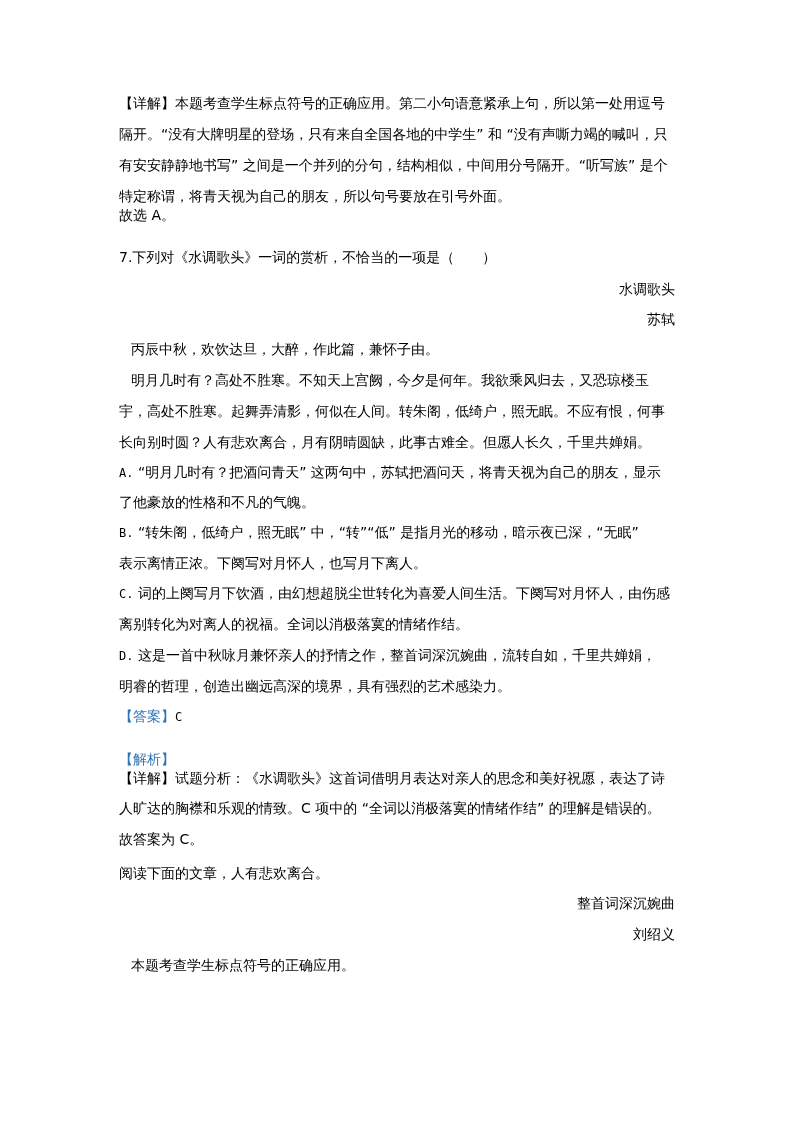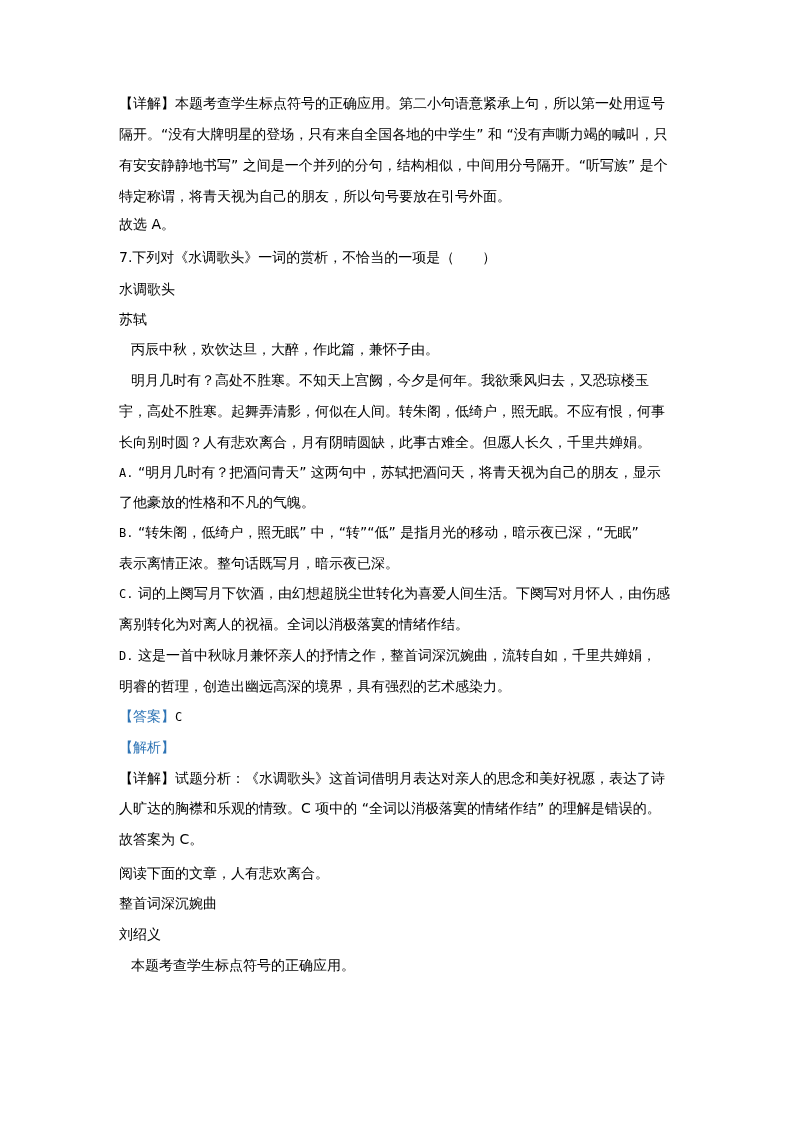--- a/index.html
+++ b/index.html
@@ -1,47 +1,47 @@
 <!DOCTYPE html>
 <html><head>
 <meta charset="utf-8">
 <style>
   html, body { margin: 0; padding: 0; background: #ffffff; }
   body { width: 794px; height: 1123px; position: relative; overflow: hidden;
          font-family: "DejaVu Sans", "Liberation Sans", sans-serif; color: #000; }
   .page { position: absolute; left: 119px; top: 0; width: 556px; }
   .line { position: absolute; left: 0; white-space: nowrap; font-size: 14px; line-height: 20px; }
-  .center { left: 0; width: 556px; text-align: left; }
+  .center { left: 0; width: 556px; text-align: right; }
   .indent { left: 12px; }
-  .blue { color: #2e74b5; }
+  .blue { color: #2e74b5; margin-top: 12px; }
   .latin { font-family: "DejaVu Sans Mono", "Liberation Mono", monospace; font-size: 12px; }
 </style>
 </head>
 <body>
 
 <div class="page">
 
   <div class="line" style="top:93px">【详解】本题考查学生标点符号的正确应用。第二小句语意紧承上句，所以第一处用逗号</div>
   <div class="line" style="top:124px">隔开。“没有大牌明星的登场，只有来自全国各地的中学生” 和 “没有声嘶力竭的喊叫，只</div>
   <div class="line" style="top:155px">有安安静静地书写” 之间是一个并列的分句，结构相似，中间用分号隔开。“听写族” 是个</div>
   <div class="line" style="top:186px">特定称谓，将青天视为自己的朋友，所以句号要放在引号外面。</div>
-  <div class="line" style="top:214px">故选 A。</div>
+  <div class="line" style="top:205px">故选 A。</div>
 
   <div class="line" style="top:247px">7.下列对《水调歌头》一词的赏析，不恰当的一项是（　　）</div>
   <div class="line center" style="top:279px">水调歌头</div>
   <div class="line center" style="top:309px">苏轼</div>
   <div class="line indent" style="top:339px">丙辰中秋，欢饮达旦，大醉，作此篇，兼怀子由。</div>
   <div class="line indent" style="top:370px">明月几时有？高处不胜寒。不知天上宫阙，今夕是何年。我欲乘风归去，又恐琼楼玉</div>
   <div class="line" style="top:401px">宇，高处不胜寒。起舞弄清影，何似在人间。转朱阁，低绮户，照无眠。不应有恨，何事</div>
   <div class="line" style="top:432px">长向别时圆？人有悲欢离合，月有阴晴圆缺，此事古难全。但愿人长久，千里共婵娟。</div>
 
   <div class="line" style="top:462px"><span class="latin">A.</span> <span>“明月几时有？把酒问青天” 这两句中，苏轼把酒问天，将青天视为自己的朋友，显示</span></div>
   <div class="line" style="top:492px">了他豪放的性格和不凡的气魄。</div>
   <div class="line" style="top:522px"><span class="latin">B.</span> <span>“转朱阁，低绮户，照无眠” 中，“转”“低” 是指月光的移动，暗示夜已深，“无眠”</span></div>
-  <div class="line" style="top:553px">表示离情正浓。整句话既写月，暗示夜已深。</div>
+  <div class="line" style="top:553px">表示离情正浓。下阕写对月怀人，也写月下离人。</div>
   <div class="line" style="top:583px"><span class="latin">C.</span> <span>词的上阕写月下饮酒，由幻想超脱尘世转化为喜爱人间生活。下阕写对月怀人，由伤感</span></div>
   <div class="line" style="top:614px">离别转化为对离人的祝福。全词以消极落寞的情绪作结。</div>
   <div class="line" style="top:645px"><span class="latin">D.</span> <span>这是一首中秋咏月兼怀亲人的抒情之作，整首词深沉婉曲，流转自如，千里共婵娟，</span></div>
   <div class="line" style="top:676px">明睿的哲理，创造出幽远高深的境界，具有强烈的艺术感染力。</div>
 
   <div class="line" style="top:706px"><span class="blue">【答案】</span><span class="latin">C</span></div>
   <div class="line blue" style="top:737px">【解析】</div>
   <div class="line" style="top:768px">【详解】试题分析：《水调歌头》这首词借明月表达对亲人的思念和美好祝愿，表达了诗</div>
   <div class="line" style="top:798px">人旷达的胸襟和乐观的情致。C 项中的 “全词以消极落寞的情绪作结” 的理解是错误的。</div>
   <div class="line" style="top:829px">故答案为 C。</div>

